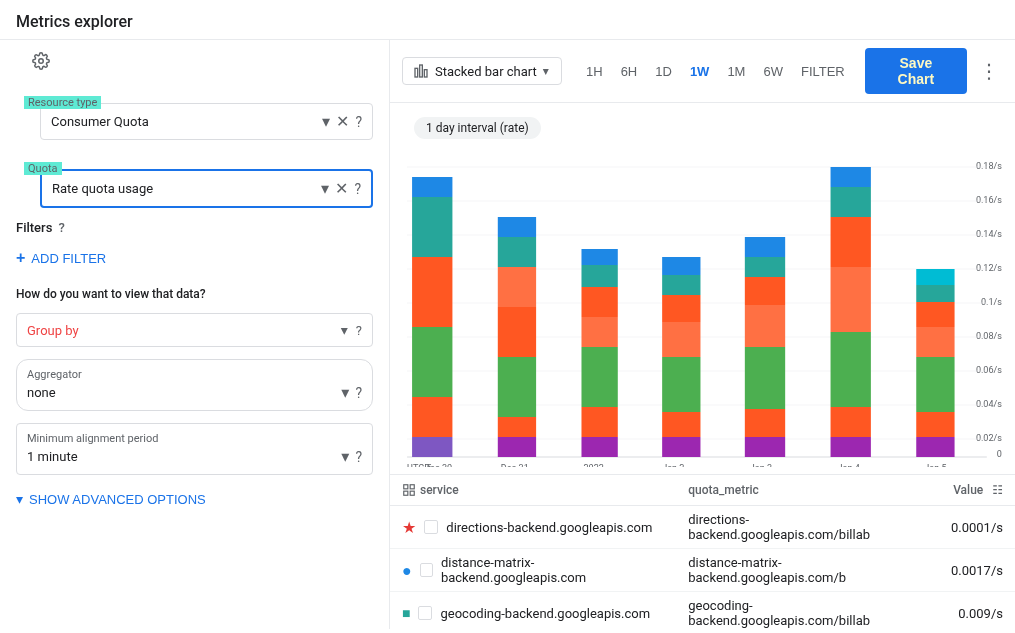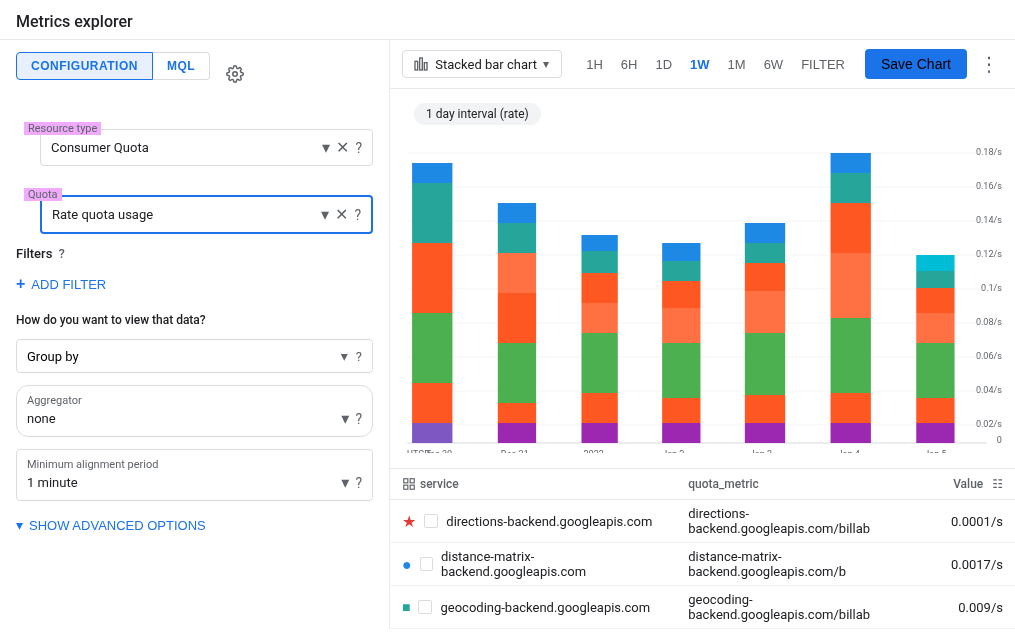--- a/index.html
+++ b/index.html
@@ -16,63 +16,63 @@
     .tab { padding: 6px 14px; font-size: 12px; font-weight: 600; letter-spacing: 0.5px; border: 1px solid #dadce0; cursor: pointer; color: #1a73e8; background: #fff; }
     .tab.active { background: #e8f0fe; border-color: #1a73e8; color: #1a73e8; }
     .tab:first-child { border-radius: 4px 0 0 4px; }
     .tab:last-child { border-radius: 0 4px 4px 0; border-left: none; }
 
     .gear-btn { margin-left: auto; background: none; border: none; cursor: pointer; color: #5f6368; font-size: 18px; display: flex; align-items: center; }
 
     .tab-row { display: flex; align-items: center; margin-bottom: 16px; }
 
     .field-group { margin-bottom: 12px; }
-    .field-label { font-size: 11px; color: #5f6368; margin-bottom: 2px; background: #f0abfc; padding: 0 4px; position: relative; top: 8px; left: 8px; display: inline-block; z-index: 1; }
+    .field-label { font-size: 11px; color: #5f6368; margin-bottom: 2px; background: #5eead4; padding: 0 4px; position: relative; top: 8px; left: 8px; display: inline-block; z-index: 1; }
     .field-box { border: 1px solid #dadce0; border-radius: 4px; padding: 8px 10px; display: flex; align-items: center; background: #fff; margin-left: 24px; }
     .field-box.active { border-color: #1a73e8; border-width: 2px; }
     .field-value { flex: 1; font-size: 13px; color: #202124; }
     .field-actions { display: flex; gap: 6px; align-items: center; }
     .field-action-btn { background: none; border: none; cursor: pointer; color: #5f6368; font-size: 16px; padding: 0; }
     .field-help { color: #5f6368; font-size: 14px; cursor: pointer; }
 
     .filters-row { display: flex; align-items: center; gap: 6px; margin-bottom: 10px; font-size: 13px; font-weight: 500; }
     .filters-help { color: #5f6368; font-size: 13px; cursor: pointer; }
 
     .add-filter-btn { display: flex; align-items: center; gap: 6px; color: #1a73e8; font-size: 13px; font-weight: 500; background: none; border: none; cursor: pointer; padding: 4px 0; margin-bottom: 16px; }
     .add-filter-icon { font-size: 16px; font-weight: 700; }
 
     .section-title { font-size: 12px; font-weight: 500; margin-bottom: 12px; margin-top: 8px; }
 
     .dropdown-field { border: 1px solid #dadce0; border-radius: 4px; padding: 8px 10px; display: flex; align-items: center; margin-bottom: 12px; background: #fff; }
-    .dropdown-value { flex: 1; font-size: 13px; color: #000000; }
+    .dropdown-value { flex: 1; font-size: 13px; color: #ef4444; }
     .dropdown-arrow { color: #5f6368; font-size: 14px; }
     .dropdown-help { color: #5f6368; font-size: 13px; margin-left: 6px; }
 
     .aggregator-group { border: 1px solid #dadce0; border-radius: 12px; padding: 8px 10px; margin-bottom: 12px; }
     .aggregator-label { font-size: 11px; color: #5f6368; }
     .aggregator-inner { display: flex; align-items: center; margin-top: 2px; }
 
     .alignment-group { border: 1px solid #dadce0; border-radius: 4px; padding: 8px 10px; margin-bottom: 12px; }
     .alignment-label { font-size: 11px; color: #5f6368; }
     .alignment-inner { display: flex; align-items: center; margin-top: 2px; }
 
     .show-advanced { display: flex; align-items: center; gap: 6px; color: #1a73e8; font-size: 13px; font-weight: 500; background: none; border: none; cursor: pointer; padding: 4px 0; }
 
     
     .right-panel { flex: 1; display: flex; flex-direction: column; overflow: hidden; }
 
-    .chart-toolbar { display: flex; align-items: center; padding: 8px 12px; gap: 8px; border-bottom: 1px solid #e8eaed; justify-content: flex-end; }
+    .chart-toolbar { display: flex; align-items: center; padding: 8px 12px; gap: 8px; border-bottom: 1px solid #e8eaed; }
     .chart-type-selector { display: flex; align-items: center; gap: 6px; border: 1px solid #dadce0; border-radius: 4px; padding: 5px 10px; font-size: 13px; cursor: pointer; min-width: 160px; }
     .chart-type-arrow { font-size: 12px; color: #5f6368; }
 
     .time-btns { display: flex; gap: 2px; margin-left: 8px; }
     .time-btn { background: none; border: none; cursor: pointer; font-size: 13px; color: #5f6368; padding: 5px 8px; border-radius: 4px; font-weight: 500; }
     .time-btn.active { color: #1a73e8; font-weight: 700; }
 
-    .save-chart-btn { margin-left: 4px; background: #1a73e8; color: #000000; border: none; border-radius: 4px; padding: 7px 16px; font-size: 14px; font-weight: 400; cursor: pointer; }
+    .save-chart-btn { margin-left: 4px; background: #1a73e8; color: #fef9c3; border: none; border-radius: 4px; padding: 7px 16px; font-size: 14px; font-weight: 700; cursor: pointer; }
     .more-btn { background: none; border: none; cursor: pointer; color: #5f6368; font-size: 20px; padding: 4px; }
 
     .interval-badge { display: inline-flex; align-items: center; background: #f1f3f4; border-radius: 12px; padding: 4px 12px; font-size: 12px; color: #202124; margin: 8px 12px; width: fit-content; }
 
     .chart-area { flex: 1; position: relative; padding: 4px 8px 0 12px; }
 
     
     .legend-table { border-top: 1px solid #e8eaed; margin-top: 4px; overflow-x: auto; }
     .legend-table table { width: 100%; border-collapse: collapse; font-size: 13px; }
     .legend-table th { padding: 8px 12px; text-align: left; font-weight: 500; color: #5f6368; border-bottom: 1px solid #e8eaed; font-size: 12px; }
@@ -88,24 +88,20 @@
 
 <div class="app-header">
   <span>Metrics explorer</span>
 </div>
 
 <div class="main-layout">
 
   <div class="left-panel">
 
     <div class="tab-row">
-      <div class="tab-bar">
-        <button class="tab active">CONFIGURATION</button>
-        <button class="tab">MQL</button>
-      </div>
       <button class="gear-btn" style="margin-left:16px;">
         <svg width="18" height="18" viewBox="0 0 24 24" fill="none" stroke="#5f6368" stroke-width="2">
           <circle cx="12" cy="12" r="3"></circle>
           <path d="M19.4 15a1.65 1.65 0 0 0 .33 1.82l.06.06a2 2 0 0 1-2.83 2.83l-.06-.06a1.65 1.65 0 0 0-1.82-.33 1.65 1.65 0 0 0-1 1.51V21a2 2 0 0 1-4 0v-.09A1.65 1.65 0 0 0 9 19.4a1.65 1.65 0 0 0-1.82.33l-.06.06a2 2 0 0 1-2.83-2.83l.06-.06A1.65 1.65 0 0 0 4.68 15a1.65 1.65 0 0 0-1.51-1H3a2 2 0 0 1 0-4h.09A1.65 1.65 0 0 0 4.6 9a1.65 1.65 0 0 0-.33-1.82l-.06-.06a2 2 0 0 1 2.83-2.83l.06.06A1.65 1.65 0 0 0 9 4.68a1.65 1.65 0 0 0 1-1.51V3a2 2 0 0 1 4 0v.09a1.65 1.65 0 0 0 1 1.51 1.65 1.65 0 0 0 1.82-.33l.06-.06a2 2 0 0 1 2.83 2.83l-.06.06A1.65 1.65 0 0 0 19.4 9a1.65 1.65 0 0 0 1.51 1H21a2 2 0 0 1 0 4h-.09a1.65 1.65 0 0 0-1.51 1z"></path>
         </svg>
       </button>
     </div>
 
     <div class="field-group">
       <span class="field-label">Resource type</span>

